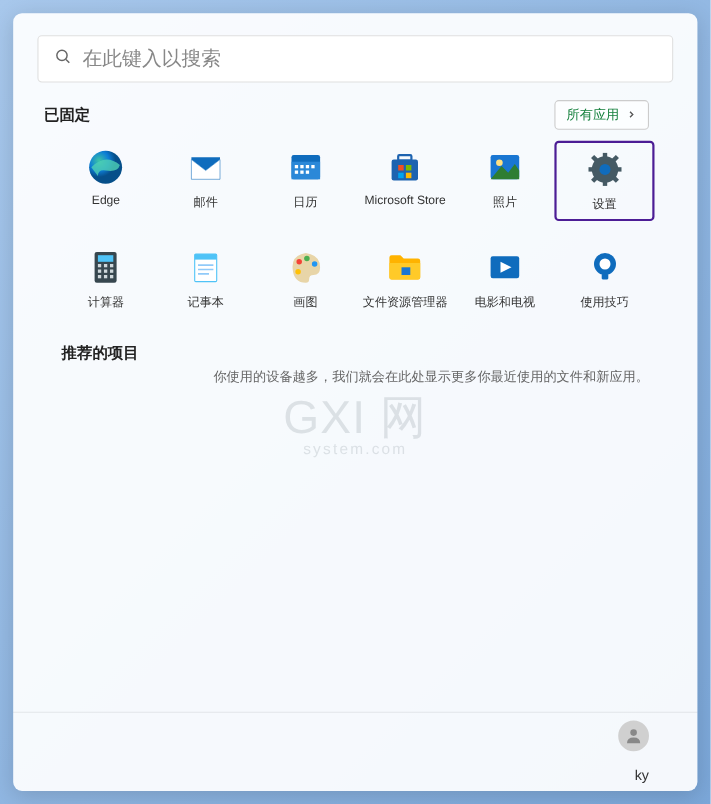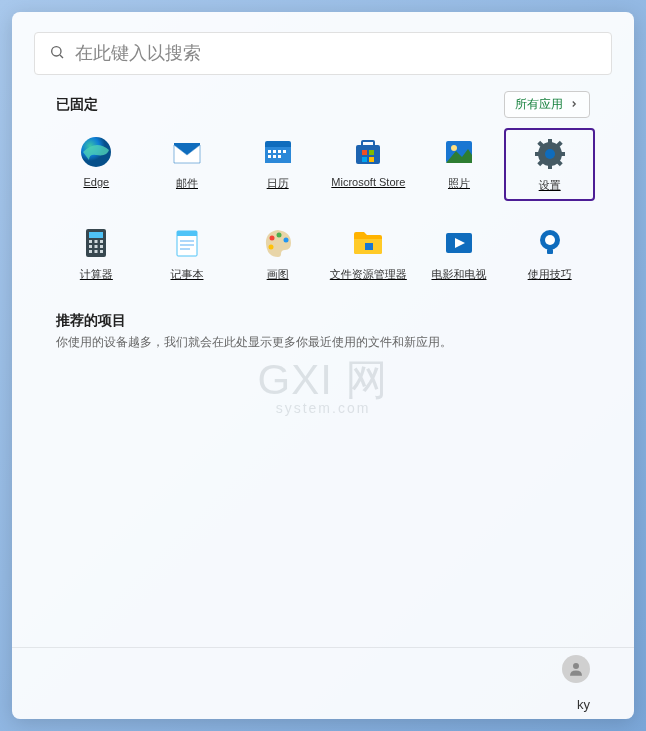--- a/index.html
+++ b/index.html
@@ -39,21 +39,21 @@
       font-size: 18px;
       flex: 1;
       color: #666;
       background: transparent;
     }
     .search-box input::placeholder { color: #888; }
     .section-header {
       display: flex;
       justify-content: space-between;
       align-items: center;
-      padding: 4px 44px 10px 44px;
+      padding: 4px 44px 10px 28px;
     }
     .section-title {
       font-size: 14px;
       font-weight: 600;
       color: #222;
     }
     .all-apps-btn {
       display: flex;
       align-items: center;
       gap: 6px;
@@ -63,21 +63,20 @@
       padding: 4px 10px;
       font-size: 12px;
       cursor: pointer;
       color: #15803d;
     }
     .apps-grid {
       display: grid;
       grid-template-columns: repeat(6, 1fr);
       padding: 0 39px;
       row-gap: 18px;
-      text-decoration: underline;
     }
     .app-item {
       display: flex;
       flex-direction: column;
       align-items: center;
       justify-content: flex-start;
       gap: 6px;
       cursor: pointer;
       padding: 6px 2px;
       border-radius: 4px;
@@ -103,20 +102,21 @@
     }
     .recommended-title {
       font-size: 14px;
       font-weight: 600;
       color: #222;
       margin-bottom: 4px;
     }
     .recommended-text {
       font-size: 12px;
       color: #666;
+      text-align: right;
     }
     .footer {
       margin-top: auto;
       border-top: 1px solid rgba(0,0,0,0.08);
       padding: 7px 44px;
       display: flex;
       align-items: flex-end;
       gap: 14px;
       flex-direction: column;
     }

